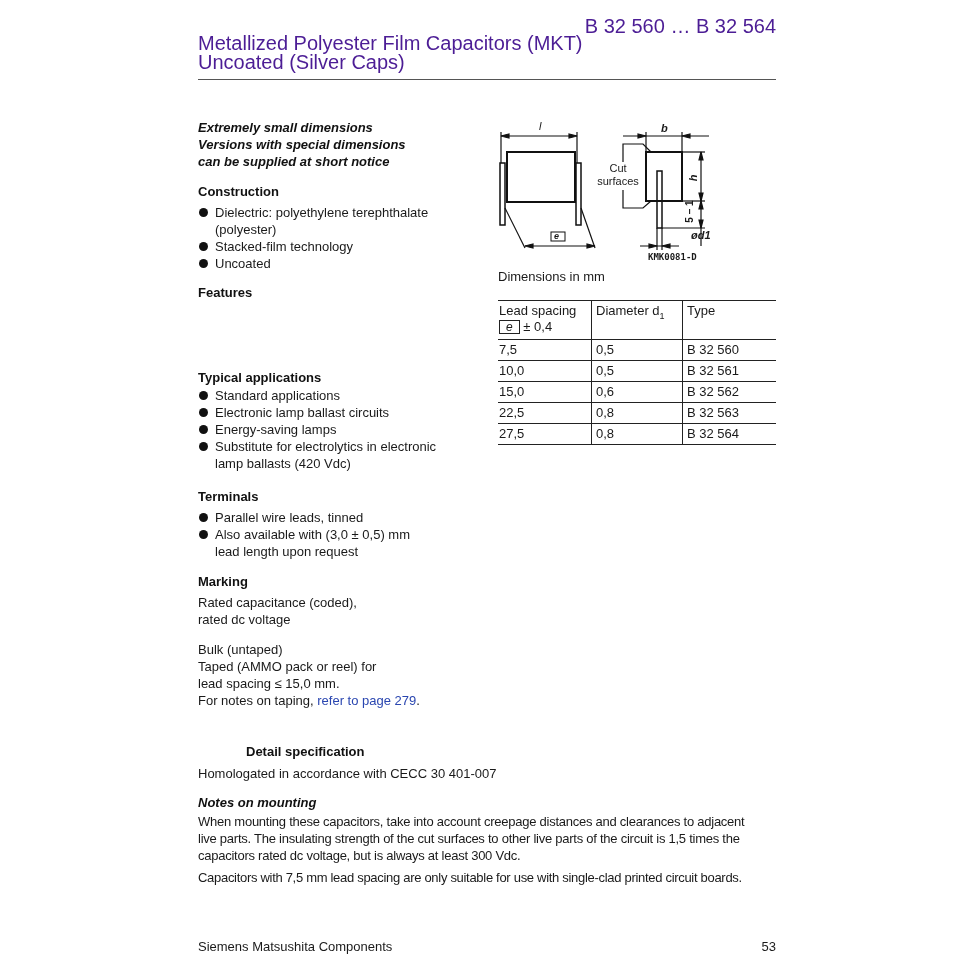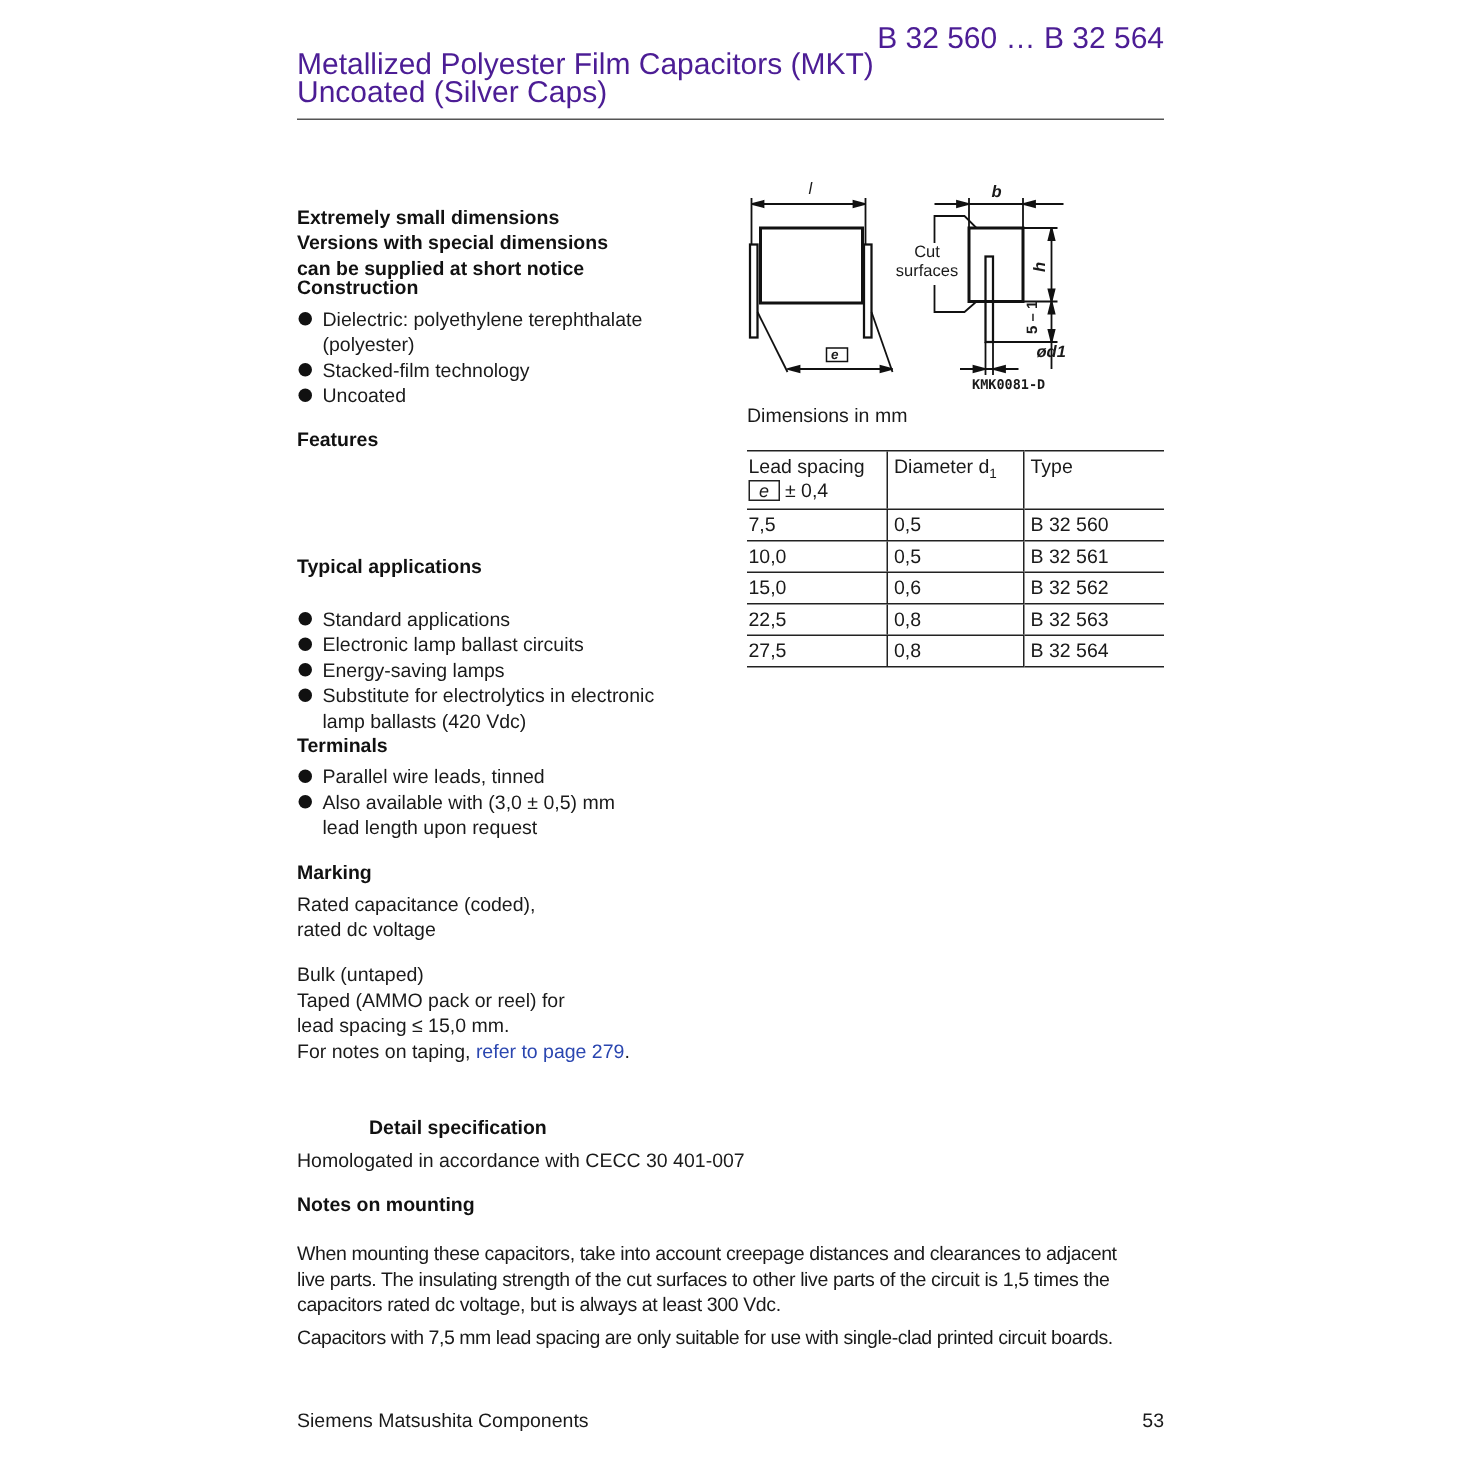--- a/index.html
+++ b/index.html
@@ -27,41 +27,41 @@
 </head>
 <body>
 
 <div class="abs title" style="left:198px; top:34px;">
   <div>Metallized Polyester Film Capacitors (MKT)</div>
   <div>Uncoated (Silver Caps)</div>
 </div>
 <div class="abs title" style="right:199px; top:17px; text-align:center;">B 32 560 … B 32 564</div>
 <div class="hr" style="top:79px;"></div>
 
-<div class="abs h" style="left:198px; top:136px; width:280px;">
+<div class="abs h" style="left:198px; top:119px; width:280px;font-style:italic;">
   <div>Extremely small dimensions</div>
   <div>Versions with special dimensions</div>
   <div>can be supplied at short notice</div>
 </div>
 
 <div class="abs" style="left:198px; top:183px; width:280px;">
   <div class="h" style="margin-bottom:4px;">Construction</div>
   <ul class="bullets" style="width:250px;">
     <li>Dielectric: polyethylene terephthalate (polyester)</li>
     <li>Stacked-film technology</li>
     <li>Uncoated</li>
   </ul>
 </div>
 
 <div class="abs" style="left:198px; top:284px; width:290px;">
   <div class="h" style="margin-bottom:4px;">Features</div>
 </div>
 
 <div class="abs" style="left:198px; top:369px; width:260px;">
-  <div class="h" style="margin-bottom:18px;">Typical applications</div>
+  <div class="h" style="margin-bottom:1px;">Typical applications</div>
   <ul class="bullets">
     <li>Standard applications</li>
     <li>Electronic lamp ballast circuits</li>
     <li>Energy-saving lamps</li>
     <li>Substitute for electrolytics in electronic lamp ballasts (420 Vdc)</li>
   </ul>
 </div>
 
 <div class="abs" style="left:198px; top:488px; width:240px;">
   <div class="h" style="margin-bottom:4px;">Terminals</div>
@@ -83,21 +83,21 @@
   <div class="t">lead spacing ≤ 15,0 mm.</div>
   <div class="t"><span>For notes on taping, </span><span class="link">refer to page 279</span><span>.</span></div>
 </div>
 
 <div class="abs" style="left:198px; top:743px; width:578px;">
   <div class="h" style="margin-bottom:5px;padding-left:48px;">Detail specification</div>
   <div class="t">Homologated in accordance with CECC 30 401-007</div>
 </div>
 
 <div class="abs" style="left:198px; top:794px; width:590px;">
-  <div class="h" style="margin-bottom:16px;">Notes on mounting</div>
+  <div class="h" style="margin-bottom:2px;font-style:italic;">Notes on mounting</div>
   <div class="t" style="letter-spacing:-0.25px;">When mounting these capacitors, take into account creepage distances and clearances to adjacent</div>
   <div class="t" style="letter-spacing:-0.25px;">live parts. The insulating strength of the cut surfaces to other live parts of  the circuit is 1,5 times the</div>
   <div class="t" style="letter-spacing:-0.25px;">capacitors rated dc voltage, but is always at least 300 Vdc.</div>
   <div class="t" style="letter-spacing:-0.3px; margin-top:5px;">Capacitors with 7,5 mm lead spacing are only suitable for use with single-clad printed circuit boards.</div>
 </div>
 
 <svg class="abs" style="left:495px; top:118px;" width="220" height="150" viewBox="0 0 220 150">
   <g stroke="#111" fill="none" stroke-width="1.2">
 
     <line x1="6" y1="18" x2="82" y2="18"></line>

